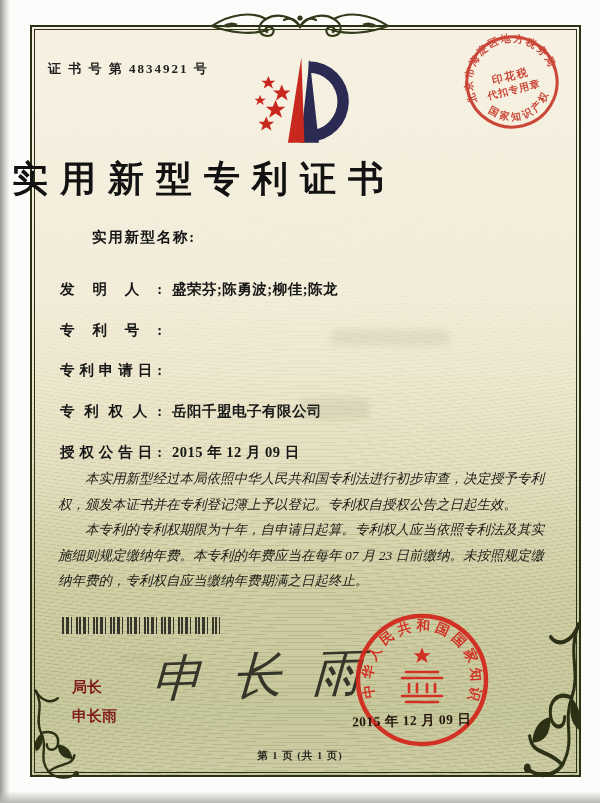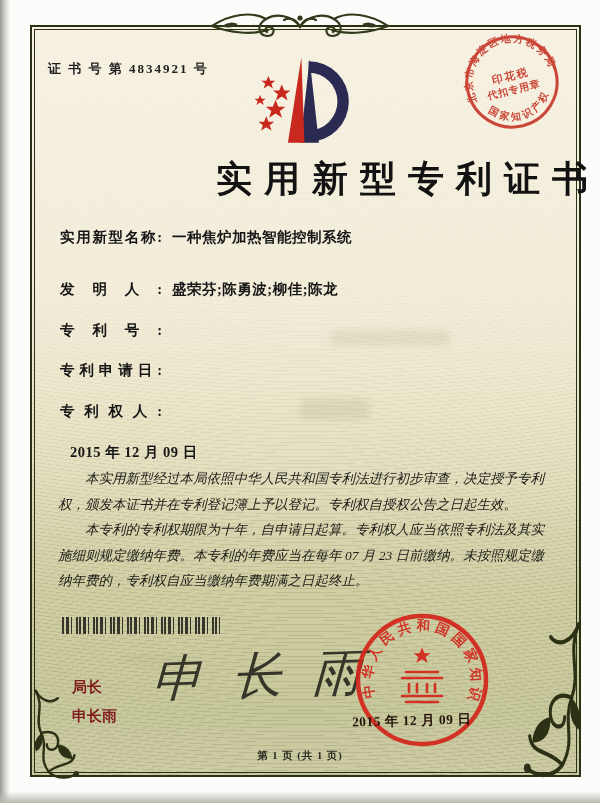--- a/index.html
+++ b/index.html
@@ -27,31 +27,31 @@
 
   .ornament{position:absolute;pointer-events:none;}
 
   .cert-no{
     position:absolute;left:48px;top:60px;font-size:13px;font-weight:bold;
     letter-spacing:2px;color:#1f1f1f;
   }
   .logo{position:absolute;left:236px;top:52px;width:140px;height:98px;}
 
   .title{
-    position:absolute;left:0;top:155px;width:600px;text-align:right;
+    position:absolute;left:0;top:155px;width:600px;text-align:left;
     font-size:36px;font-weight:bold;letter-spacing:12px;color:#121212;
     text-indent:12px;
   }
 
   .fields{position:absolute;left:60px;top:228px;width:480px;}
   .field-row{display:flex;margin-bottom:0;position:absolute;left:0;
     font-size:14.5px;font-weight:bold;color:#161616;white-space:nowrap;}
   .field-label{display:inline-block;width:102px;text-align:justify;text-align-last:justify;}
   .field-value{margin-left:10px;letter-spacing:.5px;}
-  .r0{top:0;} .r1{top:52px;} .r2{top:93px;} .r3{top:133px;} .r4{top:174px;} .r5{top:215px;}
+  .r0{top:0;margin-left:32px;} .r1{top:52px;} .r2{top:93px;} .r3{top:133px;} .r4{top:174px;} .r5{top:215px;}
 
   .body-text{
     position:absolute;left:58px;top:466px;width:486px;
     font-size:13.5px;font-style:italic;line-height:25.5px;color:#1b1b16;
     text-align:justify;
   }
   .body-text p{margin:0;text-indent:2em;}
 
   .barcode{
     position:absolute;left:62px;top:617px;width:158px;height:17px;
@@ -176,36 +176,37 @@
     </text>
     <text x="60" y="57" text-anchor="middle" fill="#c53022" font-size="12.5" font-weight="bold" letter-spacing="2">印花税</text>
     <text x="60" y="73" text-anchor="middle" fill="#c53022" font-size="11.5" font-weight="bold" letter-spacing="1">代扣专用章</text>
   </svg>
 
   <div class="title">实用新型专利证书</div>
 
   <div class="fields">
     <div class="field-row r0">
       <span class="field-label">实用新型名称:</span>
-      <span class="field-value">一种焦炉加热智能控制系统</span>
     </div>
     <div class="field-row r1">
       <span class="field-label">发明人:</span>
       <span class="field-value">盛荣芬;陈勇波;柳佳;陈龙</span>
     </div>
     <div class="field-row r2">
       <span class="field-label">专利号:</span>
     </div>
     <div class="field-row r3">
       <span class="field-label">专利申请日:</span>
     </div>
     <div class="field-row r4">
       <span class="field-label">专利权人:</span>
+      <span class="field-value">岳阳千盟电子有限公司</span>
     </div>
     <div class="field-row r5">
+      <span class="field-label">授权公告日:</span>
       <span class="field-value">2015 年 12 月 09 日</span>
     </div>
   </div>
 
   <div class="body-text">
     <p>本实用新型经过本局依照中华人民共和国专利法进行初步审查，决定授予专利权，颁发本证书并在专利登记簿上予以登记。专利权自授权公告之日起生效。</p>
     <p>本专利的专利权期限为十年，自申请日起算。专利权人应当依照专利法及其实施细则规定缴纳年费。本专利的年费应当在每年 07 月 23 日前缴纳。未按照规定缴纳年费的，专利权自应当缴纳年费期满之日起终止。</p>
   </div>
 
   <div class="barcode"></div>

